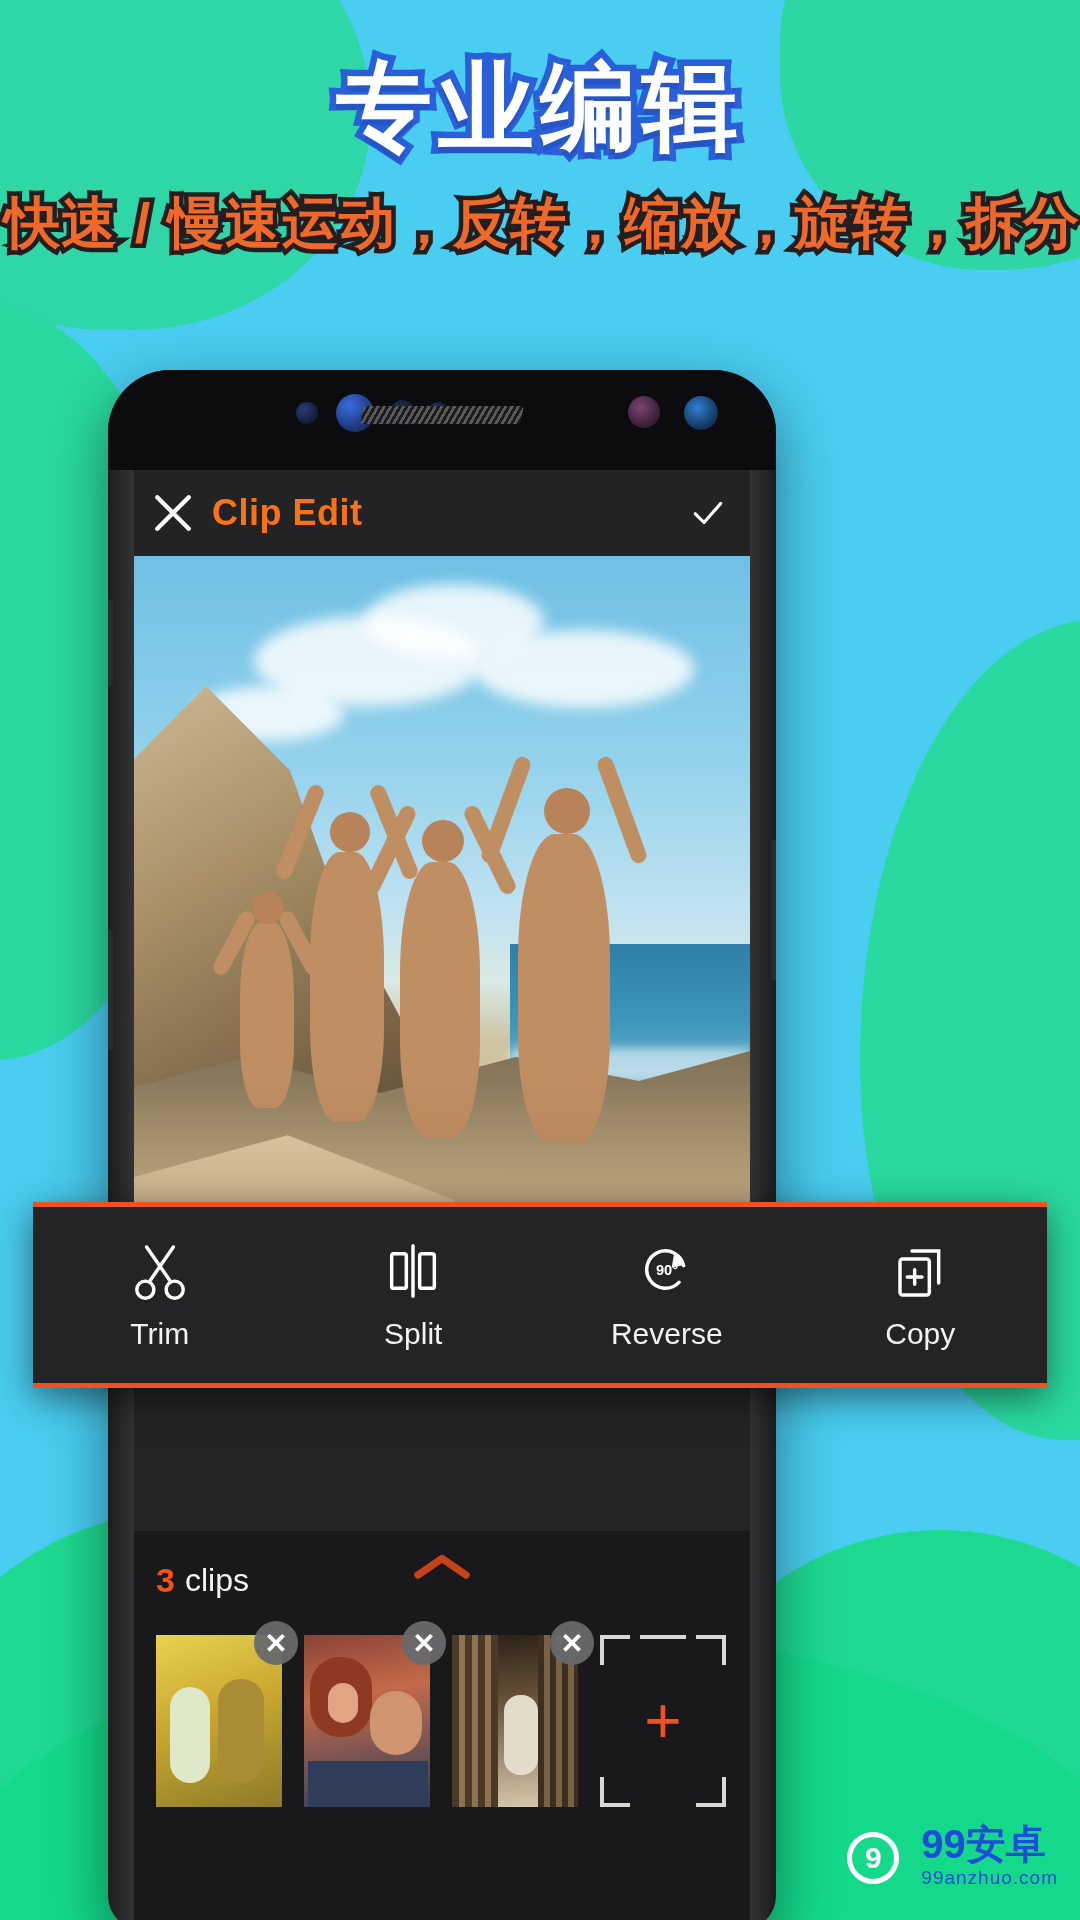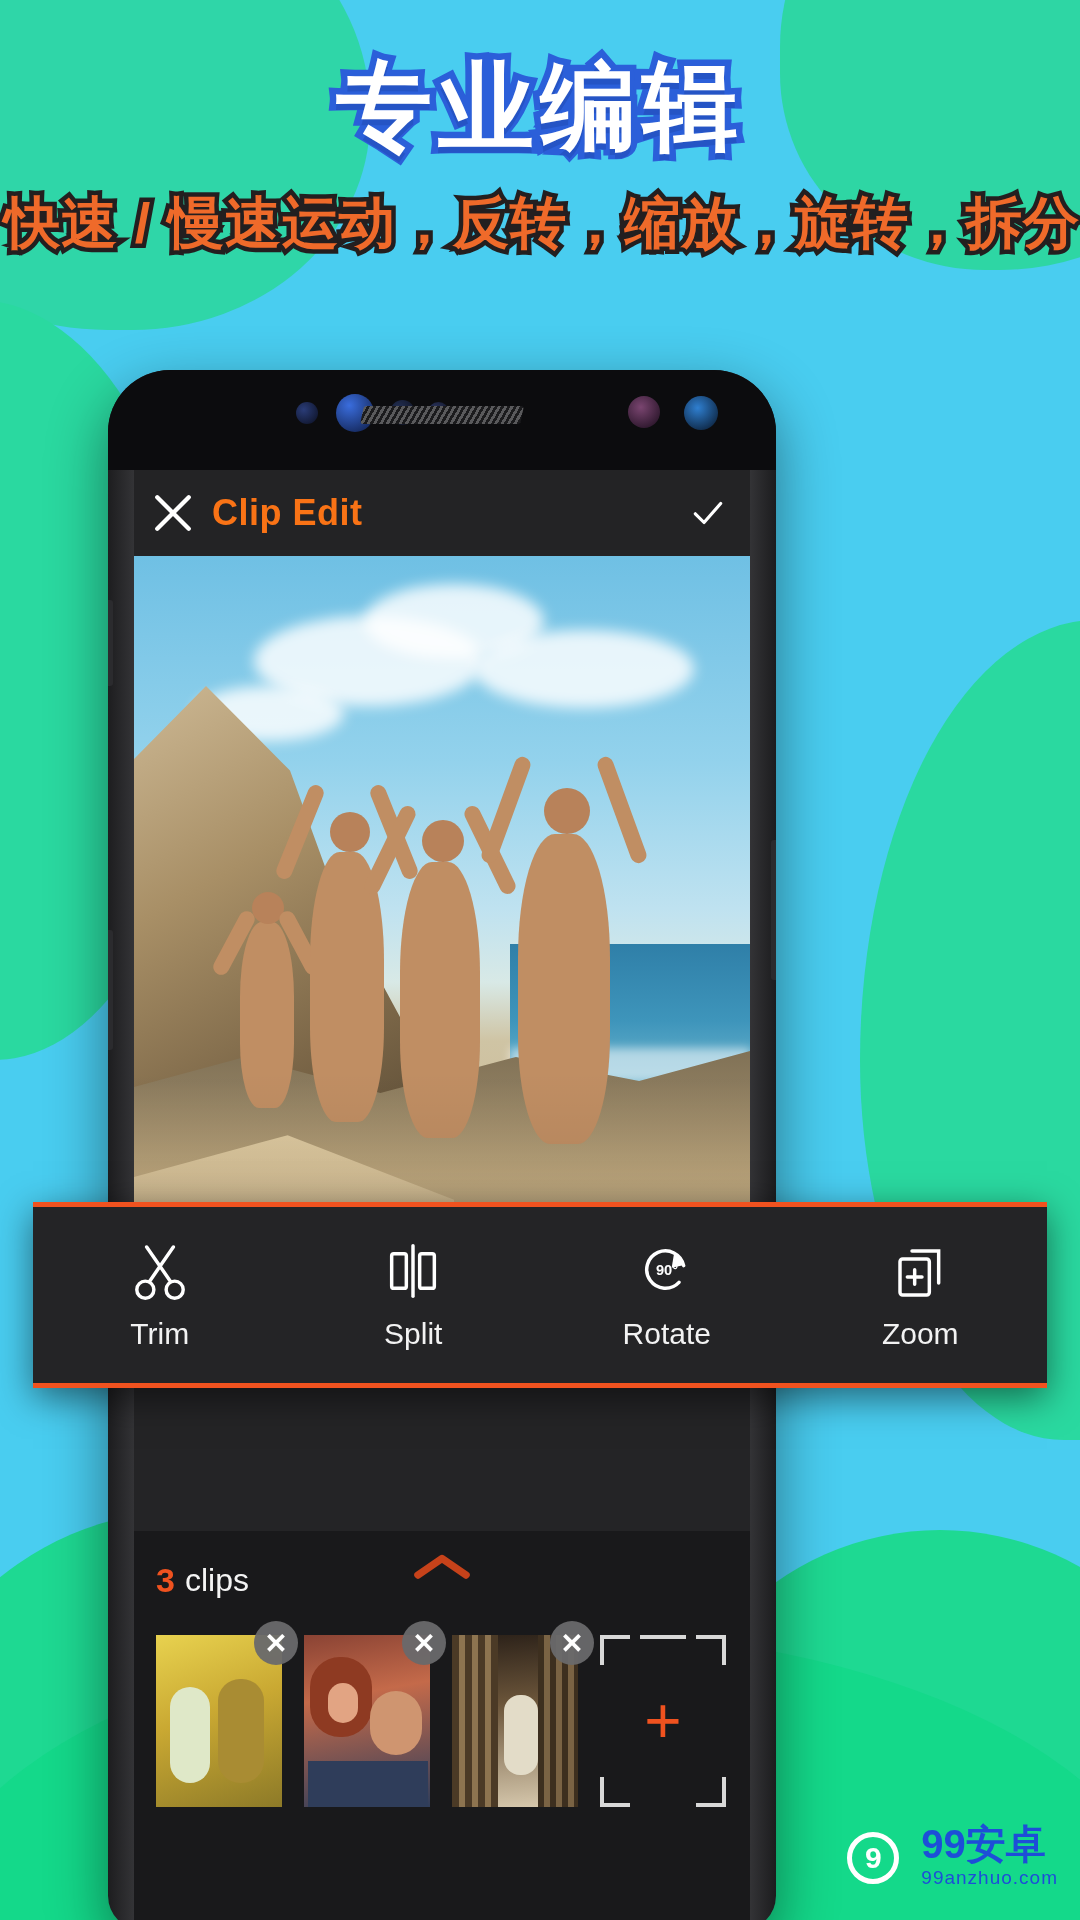--- a/index.html
+++ b/index.html
@@ -571,32 +571,32 @@
 
 
     <div class="ft-item">
       <svg class="ft-ico" viewBox="0 0 48 48">
         <g stroke="#ffffff" stroke-width="2.6" fill="none" stroke-linecap="round">
           <path d="M36.5 20 A14 14 0 1 0 33 32.5"></path>
           <path d="M29.5 9.5 L37 19.5 L27.5 21.5 Z" fill="#ffffff" stroke="none"></path>
         </g>
         <text x="24" y="27" font-family="Liberation Sans, sans-serif" font-size="11" font-weight="bold" fill="#ffffff" text-anchor="middle">90°</text>
       </svg>
-      <span class="ft-label">Rotate</span>
+      <span class="ft-label">Reverse</span>
     </div>
 
     <div class="ft-item">
       <svg class="ft-ico" viewBox="0 0 48 48">
         <g stroke="#ffffff" stroke-width="2.6" fill="none" stroke-linecap="round">
           <path d="M18 9 L38 9 L38 33"></path>
           <rect x="9" y="15" width="22" height="27" rx="2"></rect>
           <path d="M20 23 L20 34 M14.5 28.5 L25.5 28.5"></path>
         </g>
       </svg>
-      <span class="ft-label">Zoom</span>
+      <span class="ft-label">Copy</span>
     </div>
 
 
 
   </div>
 
   <div class="watermark">
     <div class="wm-badge">9</div>
     <div class="wm-text">
       <div class="wm-main">99安卓</div>

